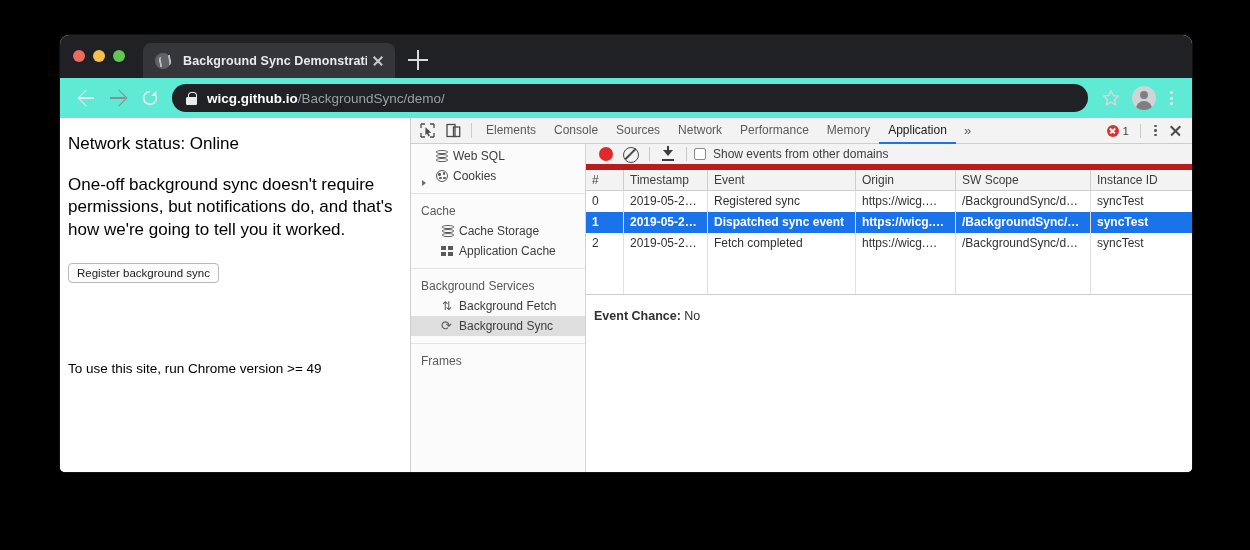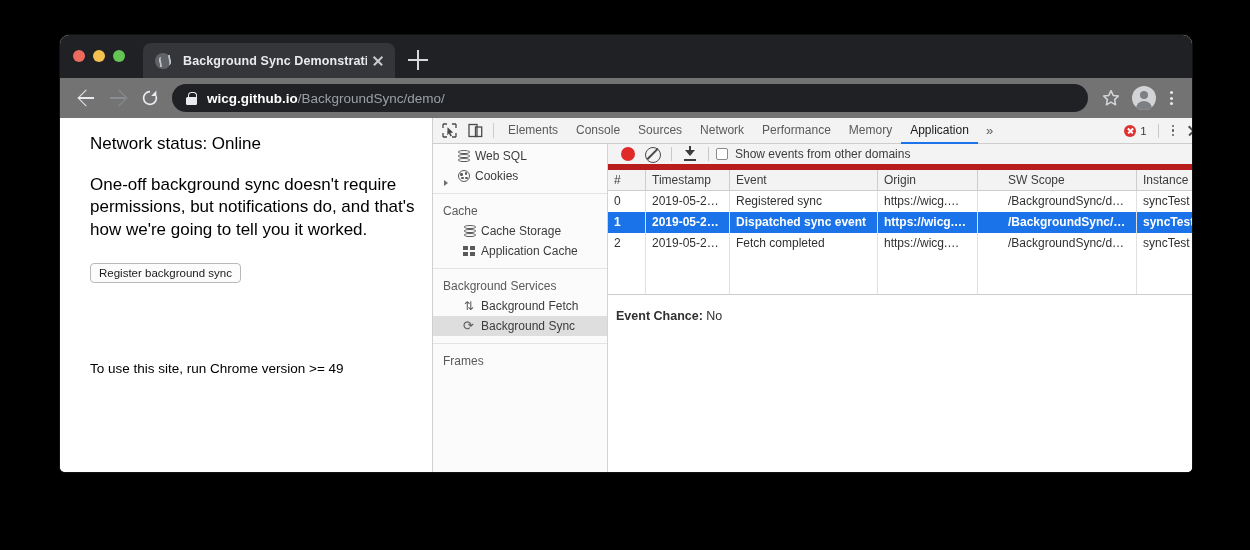--- a/index.html
+++ b/index.html
@@ -88,21 +88,21 @@
   }
   .newtab::before, .newtab::after {
     content: ""; position: absolute; background: #d6d8da;
   }
   .newtab::before { left: 0; top: 9px; width: 20px; height: 1.8px; }
   .newtab::after  { left: 9px; top: 0; width: 1.8px; height: 20px; }
 
   
   .toolbar {
     height: 40px;
-    background: #737373;
+    background: #5eead4;
     display: flex; align-items: center;
     padding: 0 10px;
   }
   .navbtn { width: 32px; height: 32px; position: relative; flex: none; }
 
   .arrow-back::before {
     content: ""; position: absolute; left: 10px; top: 10px;
     width: 11px; height: 11px;
     border-left: 1.8px solid #e8eaed; border-bottom: 1.8px solid #e8eaed;
     transform: rotate(45deg);
@@ -174,21 +174,20 @@
   
   .content { display: flex; height: 354px; background: #fff; }
 
   
   .page {
     width: 351px; flex: none;
     background: #ffffff;
     padding: 16px 14px 0 8px;
     border-right: 1px solid #cfcfcf;
     position: relative;
-    margin-left: 22px;
   }
   .page h1 {
     font-size: 17px; font-weight: normal; color: #000;
     margin-bottom: 20px;
   }
   .page p.intro {
     font-size: 17px; color: #000; line-height: 1.32;
     margin-bottom: 22px;
   }
   .reg-btn {
@@ -421,21 +420,21 @@
     font-size: 12px; color: #303030;
     white-space: nowrap; overflow: hidden; text-overflow: ellipsis;
     border-right: 1px solid #e0e0e0;
     line-height: 15px;
   }
   .evt-row.head .cell { color: #3c3c3c; border-right: 1px solid #cdcdcd; }
   .c-num   { width: 38px; flex: none; }
   .c-time  { width: 84px; flex: none; }
   .c-event { width: 148px; flex: none; }
   .c-origin{ width: 100px; flex: none; }
-  .c-scope { width: 135px; flex: none; margin-left: 24px; }
+  .c-scope { width: 135px; flex: none; }
   .c-inst  { flex: 1; min-width: 0; border-right: none !important; }
 
   .evt-filler { height: 40px; display: flex; }
   .evt-filler .fcell { border-right: 1px solid #e0e0e0; }
   .table-bottom-border { height: 1px; background: #cdcdcd; }
 
   .detail {
     padding: 14px 0 0 8px;
     font-size: 12.5px; color: #303030;
   }

